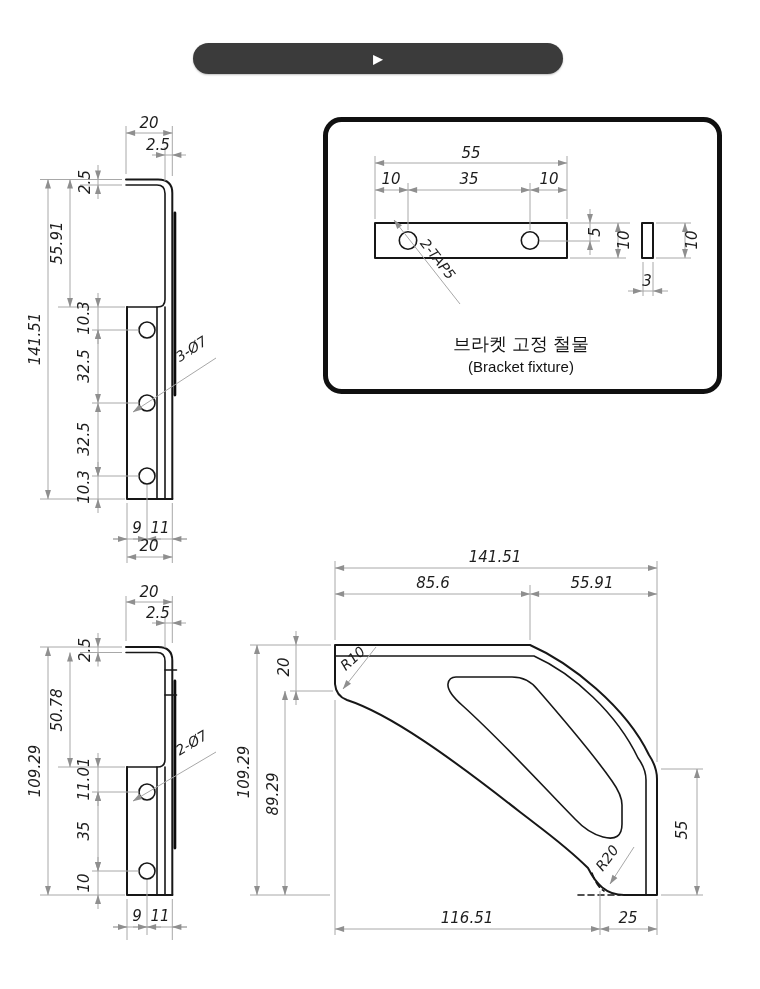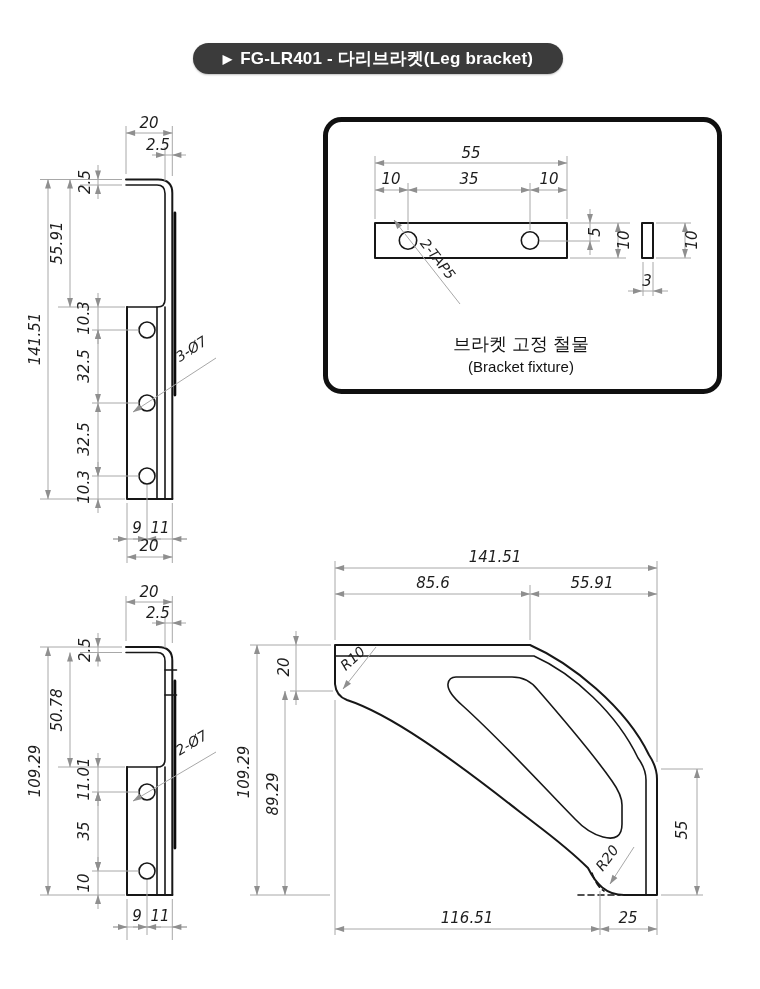--- a/index.html
+++ b/index.html
@@ -23,21 +23,20 @@
   .cap-ko{fill:#111111;font-family:"Liberation Sans",sans-serif;font-size:18px;text-anchor:middle;}
   .cap-en{fill:#111111;font-family:"Liberation Sans",sans-serif;font-size:15px;text-anchor:middle;}
 </style>
 </head>
 <body>
 
 <div id="sheet">
 
   <div id="title-banner">
     <span class="tri">▶</span>
-    <span>FG-LR401 - 다리브라켓(Leg bracket)</span>
   </div>
 
   <svg width="760" height="989" viewBox="0 0 760 989">
     <defs>
       <marker id="mA" viewBox="0 0 10 8" markerWidth="10" markerHeight="8" refX="9.5" refY="4" orient="auto-start-reverse" markerUnits="userSpaceOnUse">
         <path d="M9.8,4 L0.4,1 L0.4,7 Z" fill="#8f8f8f"></path>
       </marker>
     </defs>
 
     <g>

